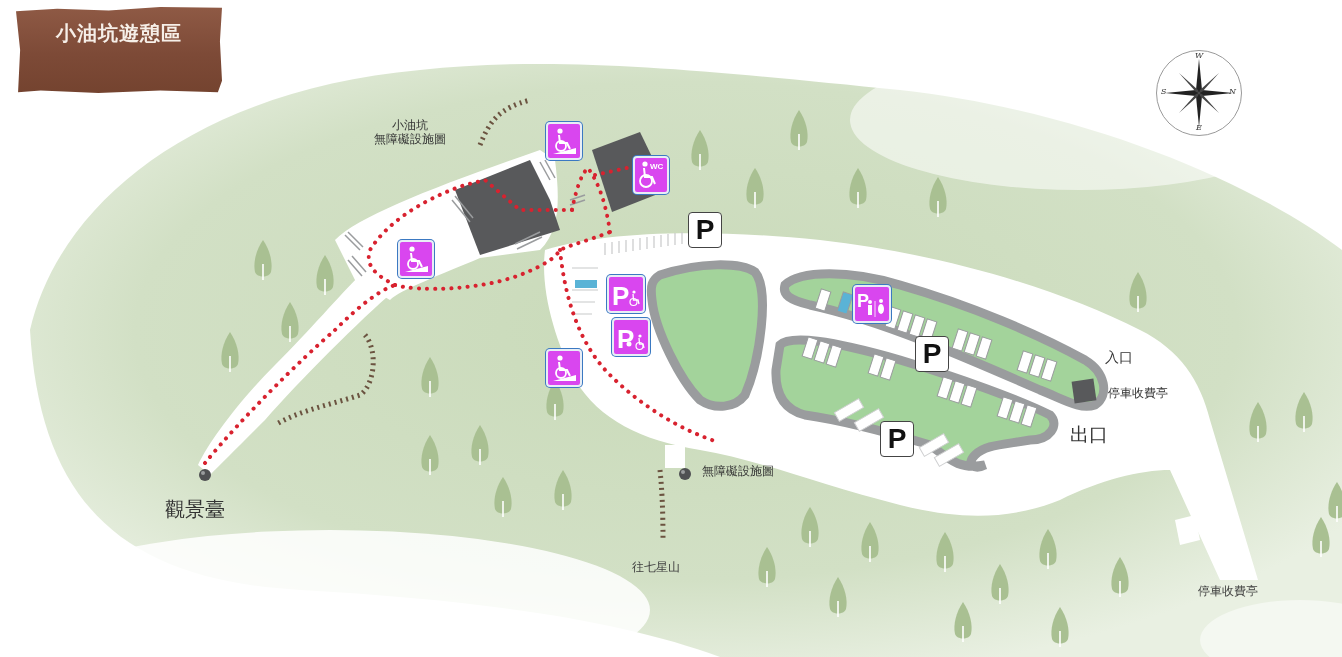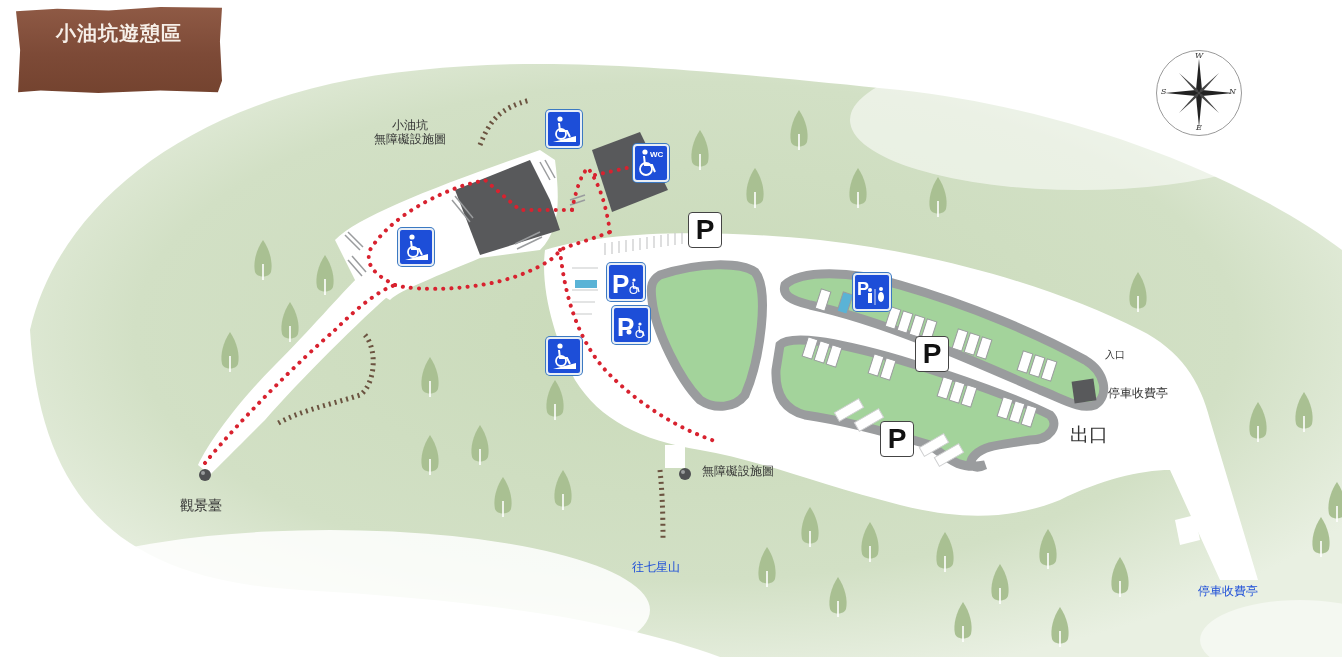--- a/index.html
+++ b/index.html
@@ -6,24 +6,24 @@
     body { width: 1342px; height: 657px; overflow: hidden; background: #ffffff; font-family: "DejaVu Sans", sans-serif; }
     .stage { position: relative; width: 1342px; height: 657px; overflow: hidden; }
     svg.map { position: absolute; left: 0; top: 0; }
     .title-board { position: absolute; left: 16px; top: 6px; width: 206px; height: 88px;
       background: linear-gradient(180deg, #8f5a45 0%, #7d4a37 55%, #74432f 100%);
       clip-path: polygon(0% 6%, 20% 3%, 45% 5%, 70% 1%, 100% 2%, 99% 40%, 100% 85%, 98% 98%, 70% 96%, 40% 99%, 12% 96%, 1% 98%, 2% 50%);
       box-shadow: 0 2px 3px rgba(0,0,0,0.3); font-weight: bold; }
     .title-board .line { position: absolute; left: 0; width: 100%; text-align: center; color: #f6efe8;
       font-family: "DejaVu Serif", serif; font-size: 20px; letter-spacing: 1px; }
     .label { position: absolute; color: #333; font-size: 12px; white-space: nowrap; line-height: 1.2; }
-    .label.grey { color: #1d4ed8; }
+    .label.grey { color: #404040; }
     .label.center { text-align: center; }
-    .sign { position: absolute; background: #1d4ed8; border: 2px solid #e8eef6; border-radius: 4px;
-      box-shadow: 0 0 0 1px #3b79c2; display: flex; align-items: center; justify-content: center; color: #fff; }
+    .sign { position: absolute; background: #d946ef; border: 2px solid #e8eef6; border-radius: 4px;
+      box-shadow: 0 0 0 1px #3b79c2; display: flex; align-items: center; justify-content: center; color: #fff; margin-top: 12px; }
     .psign { position: absolute; width: 32px; height: 34px; background: #fff; border: 1.5px solid #444; border-radius: 4px;
       display: flex; align-items: center; justify-content: center; font-family: "Liberation Sans", sans-serif; font-weight: bold; font-size: 28px; color: #111; }
     .compass { position: absolute; left: 1156px; top: 50px; width: 84px; height: 84px; border-radius: 50%; border: 1.5px solid #9a9a9a; background: #fff; }
     .compass .dir { position: absolute; font-family: "DejaVu Serif", serif; font-style: italic; font-size: 8px; color: #333; }
   </style>
 </head>
 <body>
 
 <div class="stage">
 
@@ -218,25 +218,25 @@
     <span class="dir" style="left:38px;top:0px">W</span>
     <span class="dir" style="left:4px;top:36px">S</span>
     <span class="dir" style="left:72px;top:36px">N</span>
     <span class="dir" style="left:39px;top:72px">E</span>
   </div>
 
   <div class="label center" style="left:356px;top:118px;width:108px">
     <div>小油坑</div>
     <div>無障礙設施圖</div>
   </div>
-  <div class="label" style="left:180px;top:497px;font-size:14px">觀景臺</div>
+  <div class="label" style="left:165px;top:497px;font-size:20px">觀景臺</div>
   <div class="label" style="left:702px;top:464px">無障礙設施圖</div>
   <div class="label grey" style="left:632px;top:560px">往七星山</div>
   <div class="label grey" style="left:1198px;top:584px">停車收費亭</div>
-  <div class="label" style="left:1105px;top:349px;font-size:10px">入口</div>
+  <div class="label" style="left:1105px;top:349px;font-size:14px">入口</div>
   <div class="label" style="left:1070px;top:423px;font-size:19px">出口</div>
   <div class="label" style="left:1108px;top:386px;font-size:12px">停車收費亭</div>
 
   <div class="psign" style="left:688px;top:212px">P</div>
   <div class="psign" style="left:915px;top:336px">P</div>
   <div class="psign" style="left:880px;top:421px">P</div>
 
   <div class="sign" style="left:546px;top:110px;width:32px;height:34px">
     <svg width="26" height="28" viewBox="0 0 26 28">
       <circle cx="9" cy="4" r="2.6" fill="#fff"></circle>

